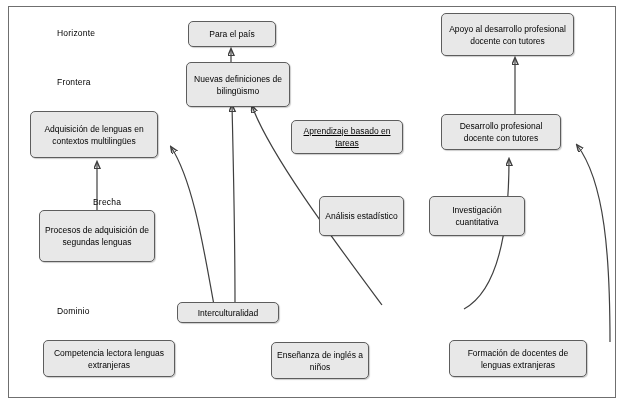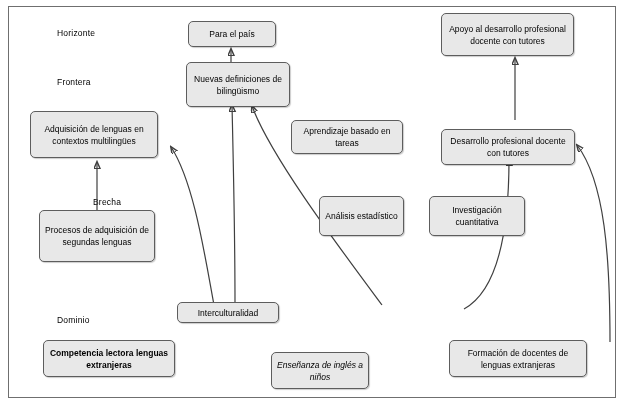--- a/index.html
+++ b/index.html
@@ -82,21 +82,21 @@
   <div class="frame">
 
     <div class="band white" style="top:0px; height:50px;"></div>
     <div class="band grey" style="top:50px; height:116px;"></div>
     <div class="band white" style="top:166px; height:113px;"></div>
     <div class="band grey last" style="top:279px; height:111px;"></div>
 
     <div class="band-label" style="left:8px; top:21px;">Horizonte</div>
     <div class="band-label" style="left:8px; top:70px;text-align:center;">Frontera</div>
     <div class="band-label" style="left:8px; top:190px;padding-left:36px;">Brecha</div>
-    <div class="band-label" style="left:8px; top:308px;">Dominio</div>
+    <div class="band-label" style="left:8px; top:299px;">Dominio</div>
 
     <svg class="arrows">
       <defs>
         <marker id="ah" markerWidth="7" markerHeight="7" refX="5.6" refY="2.6" orient="auto">
           <path d="M0,0 L6,2.6 L0,5.2 z" fill="#3f3f3f" stroke="none"></path>
         </marker>
       </defs>
 
       <path d="M88,204 L88,155" marker-end="url(#ah)"></path>
 
@@ -113,27 +113,27 @@
       <path d="M506,113 L506,51" marker-end="url(#ah)"></path>
 
       <path d="M601,335 C601,250 596,175 568,138" marker-end="url(#ah)"></path>
     </svg>
 
     <div class="node" style="left:179px; top:14px;  width:88px;  height:26px;">Para el país</div>
     <div class="node" style="left:432px; top:6px;   width:133px; height:43px;">Apoyo al desarrollo profesional docente con tutores</div>
 
     <div class="node" style="left:177px; top:55px;  width:104px; height:45px;">Nuevas definiciones de bilingüismo</div>
     <div class="node" style="left:21px;  top:104px; width:128px; height:47px;">Adquisición de lenguas en contextos multilingües</div>
-    <div class="node" style="left:282px; top:113px; width:112px; height:34px;">Aprendizaje basado en tareas</div>
-    <div class="node" style="left:432px; top:122px; width:134px; height:36px;">Desarrollo profesional docente con tutores</div>
+    <div class="node" style="left:282px; top:113px; width:112px; height:34px;text-decoration:underline;">Aprendizaje basado en tareas</div>
+    <div class="node" style="left:432px; top:107px; width:120px; height:36px;">Desarrollo profesional docente con tutores</div>
 
     <div class="node" style="left:30px;  top:203px; width:116px; height:52px;">Procesos de adquisición de segundas lenguas</div>
     <div class="node" style="left:310px; top:189px; width:85px;  height:40px;">Análisis estadístico</div>
     <div class="node" style="left:420px; top:189px; width:96px;  height:40px;">Investigación cuantitativa</div>
 
     <div class="node" style="left:168px; top:295px; width:102px; height:21px;">Interculturalidad</div>
 
-    <div class="node" style="left:34px;  top:333px; width:132px; height:37px;font-weight:bold;">Competencia lectora lenguas extranjeras</div>
-    <div class="node" style="left:262px; top:345px; width:98px;  height:37px;font-style:italic;">Enseñanza de inglés a niños</div>
+    <div class="node" style="left:34px;  top:333px; width:132px; height:37px;">Competencia lectora lenguas extranjeras</div>
+    <div class="node" style="left:262px; top:335px; width:98px;  height:37px;">Enseñanza de inglés a niños</div>
     <div class="node" style="left:440px; top:333px; width:138px; height:37px;text-align:center;">Formación de docentes de lenguas extranjeras</div>
 
   </div>
 </div>
 
 </body></html>

